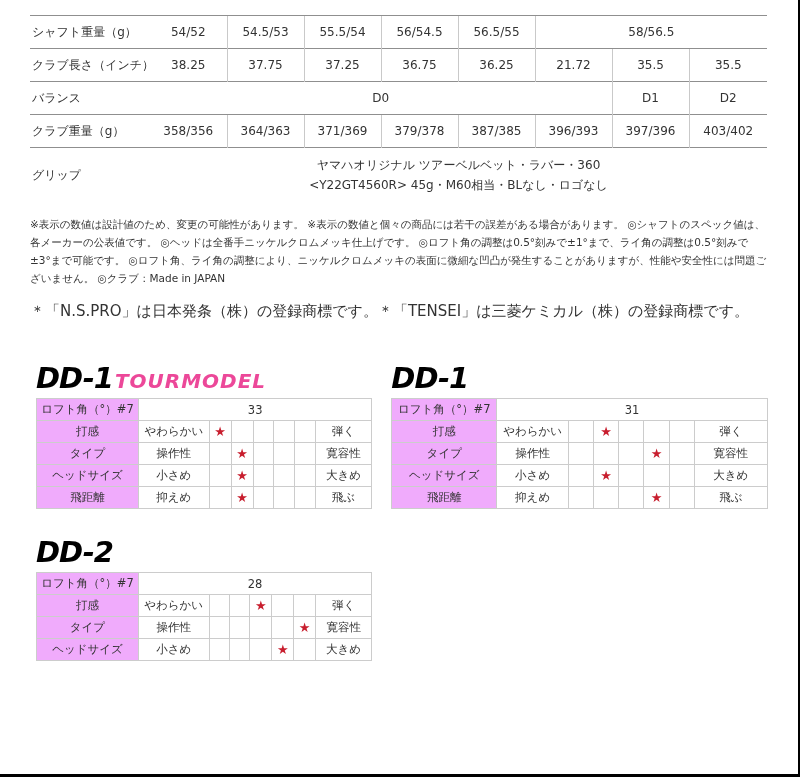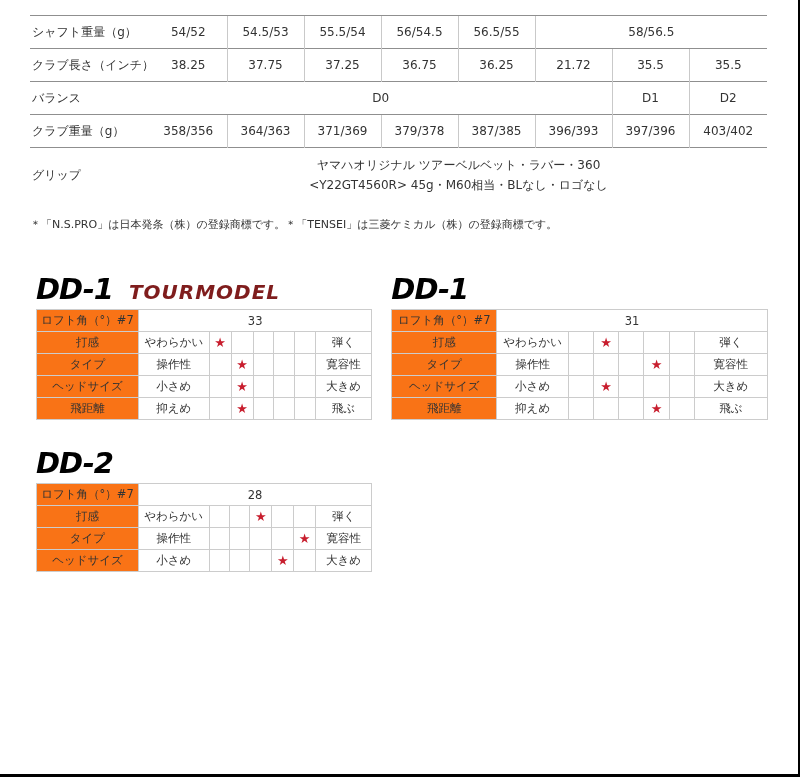--- a/index.html
+++ b/index.html
@@ -20,41 +20,41 @@
     font-weight:normal; overflow:hidden; white-space:nowrap;
   }
   .spec tr.last th, .spec tr.last td { border-bottom:1px solid #8f8f8f; }
   .spec th { text-align:left; padding-left:2px; }
   .spec td { text-align:center; }
   .spec td.div { border-left:1px solid #c9c9c9;margin-top:20px; }
   .spec td.two { height:auto; padding:7px 0; line-height:20px; white-space:normal; }
 
   
   .disclaimer { margin-top:13px; font-size:10.5px; line-height:1.72; color:#333; }
-  .trademark  { margin-top:15px; font-size:11px; color:#333; }
+  .trademark  { margin-top:15px; font-size:15px; color:#333; }
 
   
   .bottom-grid { display:flex; margin:40px 0 0 6px; }
   .col-right { margin-left:19px; }
   .dd-heading { height:30px; margin-bottom:7px; white-space:nowrap; }
   .dd-main {
     font-style:italic; font-weight:bold; font-size:29px; color:#000;
     letter-spacing:-1px;
   }
   .dd-sub {
-    font-style:italic; font-weight:bold; font-size:20px; color:#7f1d1d;
-    letter-spacing:1px; margin-left:16px;
+    font-style:italic; font-weight:bold; font-size:20px; color:#ec4899;
+    letter-spacing:1px; margin-left:2px;
   }
   table.rate { border-collapse:collapse; table-layout:fixed; font-size:11.5px; }
   .rate th, .rate td {
     border:1px solid #cccccc; height:21px; padding:0;
     text-align:center; vertical-align:middle; font-weight:normal;
     overflow:hidden; white-space:nowrap;
   }
-  .rate th { background:#f97316; color:#333; }
+  .rate th { background:#f0abfc; color:#333; }
   .star { color:#c81e2e; font-size:13px; line-height:1; }
   .dd2-block { margin-top:26px; }
 </style>
 </head>
 <body>
 
 <div class="content">
 
   <table class="spec">
     <colgroup>
@@ -109,20 +109,21 @@
     <tr>
       <th>グリップ</th>
       <td colspan="8" class="two">
         <div>ヤマハオリジナル ツアーベルベット・ラバー・360</div>
         <div>&lt;Y22GT4560R&gt; 45g・M60相当・BLなし・ロゴなし</div>
       </td>
     </tr>
   </tbody>
     </table>
 
+  <div class="disclaimer">※表示の数値は設計値のため、変更の可能性があります。 ※表示の数値と個々の商品には若干の誤差がある場合があります。 ◎シャフトのスペック値は、各メーカーの公表値です。 ◎ヘッドは全番手ニッケルクロムメッキ仕上げです。 ◎ロフト角の調整は0.5°刻みで±1°まで、ライ角の調整は0.5°刻みで±3°まで可能です。 ◎ロフト角、ライ角の調整により、ニッケルクロムメッキの表面に微細な凹凸が発生することがありますが、性能や安全性には問題ございません。 ◎クラブ：Made in JAPAN</div>
   <div class="trademark">＊「N.S.PRO」は日本発条（株）の登録商標です。＊「TENSEI」は三菱ケミカル（株）の登録商標です。</div>
 
   <div class="bottom-grid">
 
     <div class="col-left">
 
       <div class="dd-heading">
         <span class="dd-main">DD-1</span><span class="dd-sub">TOURMODEL</span>
       </div>
       <table class="rate">

